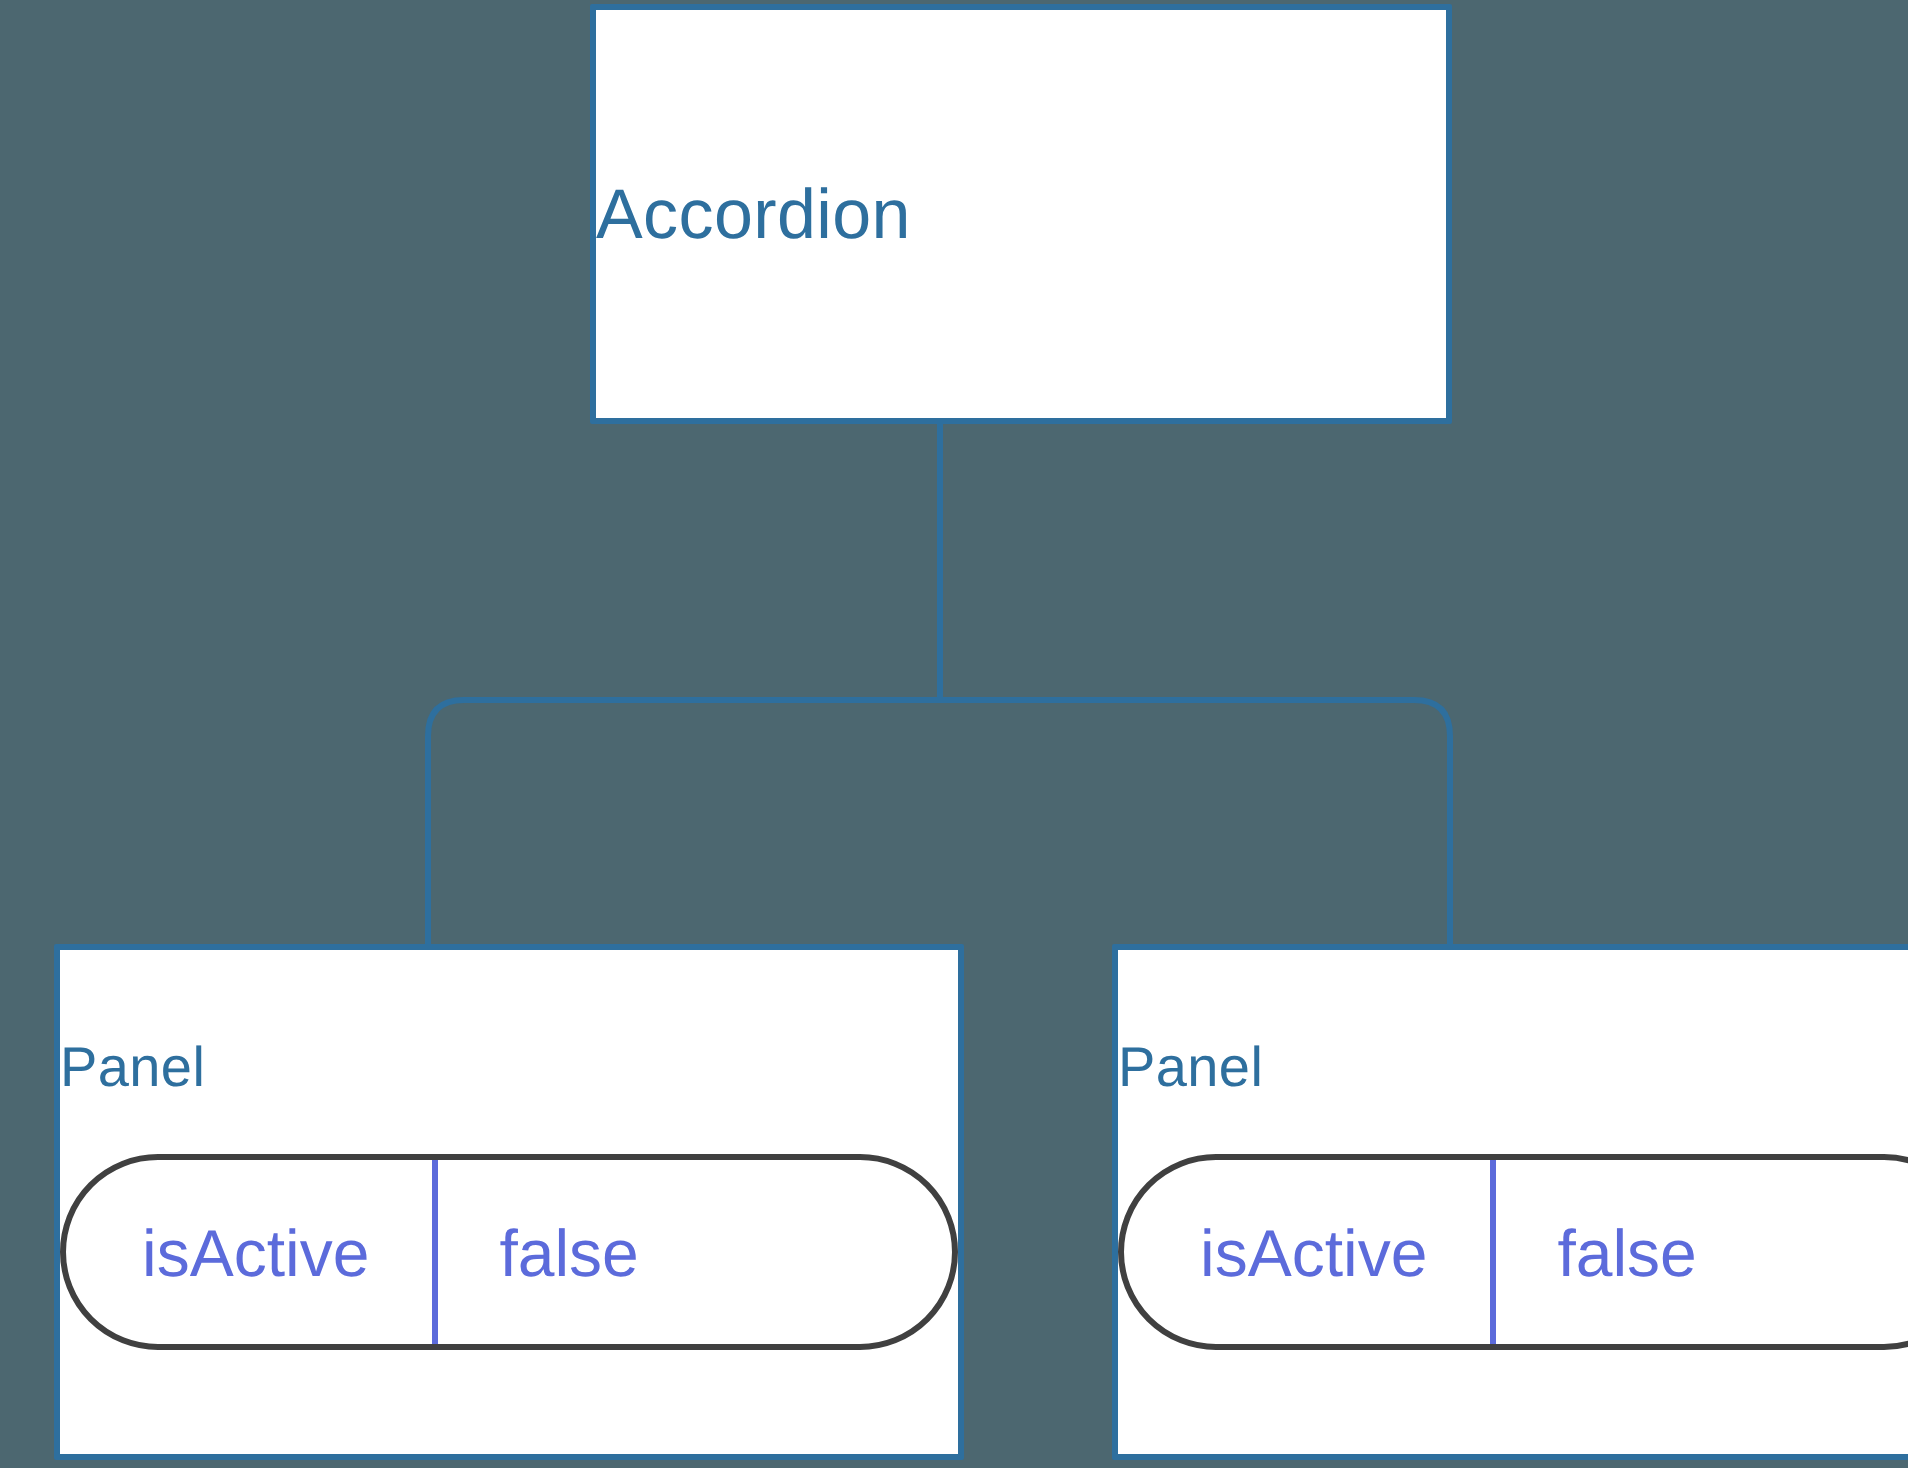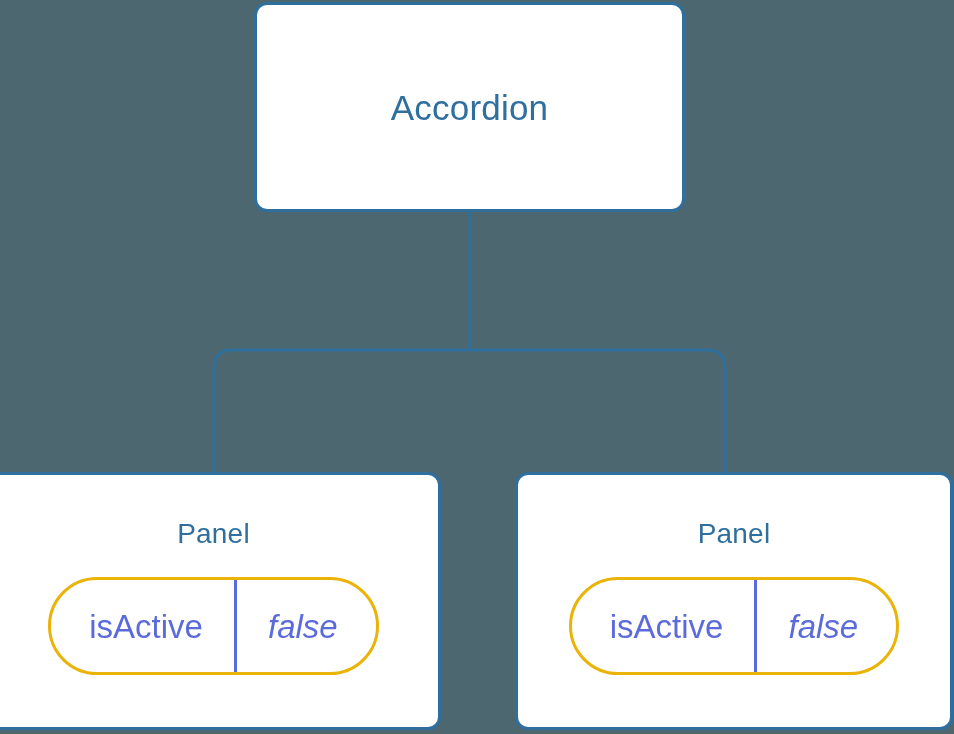--- a/index.html
+++ b/index.html
@@ -30,24 +30,24 @@
     z-index: 1;
   }
 
   
   .node {
     position: absolute;
     z-index: 2;
     box-sizing: border-box;
     background: #ffffff;
     border: 3px solid #2e6f9e;
-    border-radius: 13px;
+    border-radius: 1px;
     display: flex;
     flex-direction: column;
-    align-items: center;
+    margin-left: 41px;
   }
 
   .node-title {
     color: #2e6f9e;
     font-size: 35px;
     line-height: 1;
     letter-spacing: 0.2px;
     white-space: nowrap;
   }
 
@@ -73,21 +73,21 @@
 
   #node-panel-left  { left: -14px; width: 455px; }
   #node-panel-right { left: 515px; width: 438px; }
 
   
   .prop-pill {
     margin-top: 29px;
     height: 98px;
     display: flex;
     align-items: stretch;
-    border: 3px solid #eab308;
+    border: 3px solid #404040;
     border-radius: 999px;
     background: transparent;
     box-sizing: border-box;
     overflow: hidden;
   }
   .prop-key,
   .prop-val {
     display: flex;
     align-items: center;
     justify-content: center;
@@ -95,21 +95,20 @@
     font-size: 33px;
     line-height: 1;
     white-space: nowrap;
   }
   .prop-key {
     padding: 0 31px 0 38px;
     border-right: 3px solid #5c6bdb;
   }
   .prop-val {
     padding: 0 38px 0 31px;
-    font-style: italic;
   }
 </style>
 </head>
 <body>
 
 <div id="canvas">
 
   <svg id="edges" viewBox="0 0 954 734" width="954" height="734" xmlns="http://www.w3.org/2000/svg" fill="none">
     <path stroke="#2e6f9e" stroke-width="3" stroke-linecap="butt" fill="none" d="M470,212 L470,350"></path>
     <path stroke="#2e6f9e" stroke-width="3" stroke-linecap="butt" fill="none" d="M470,350 L232,350 Q214,350 214,368 L214,472"></path>

